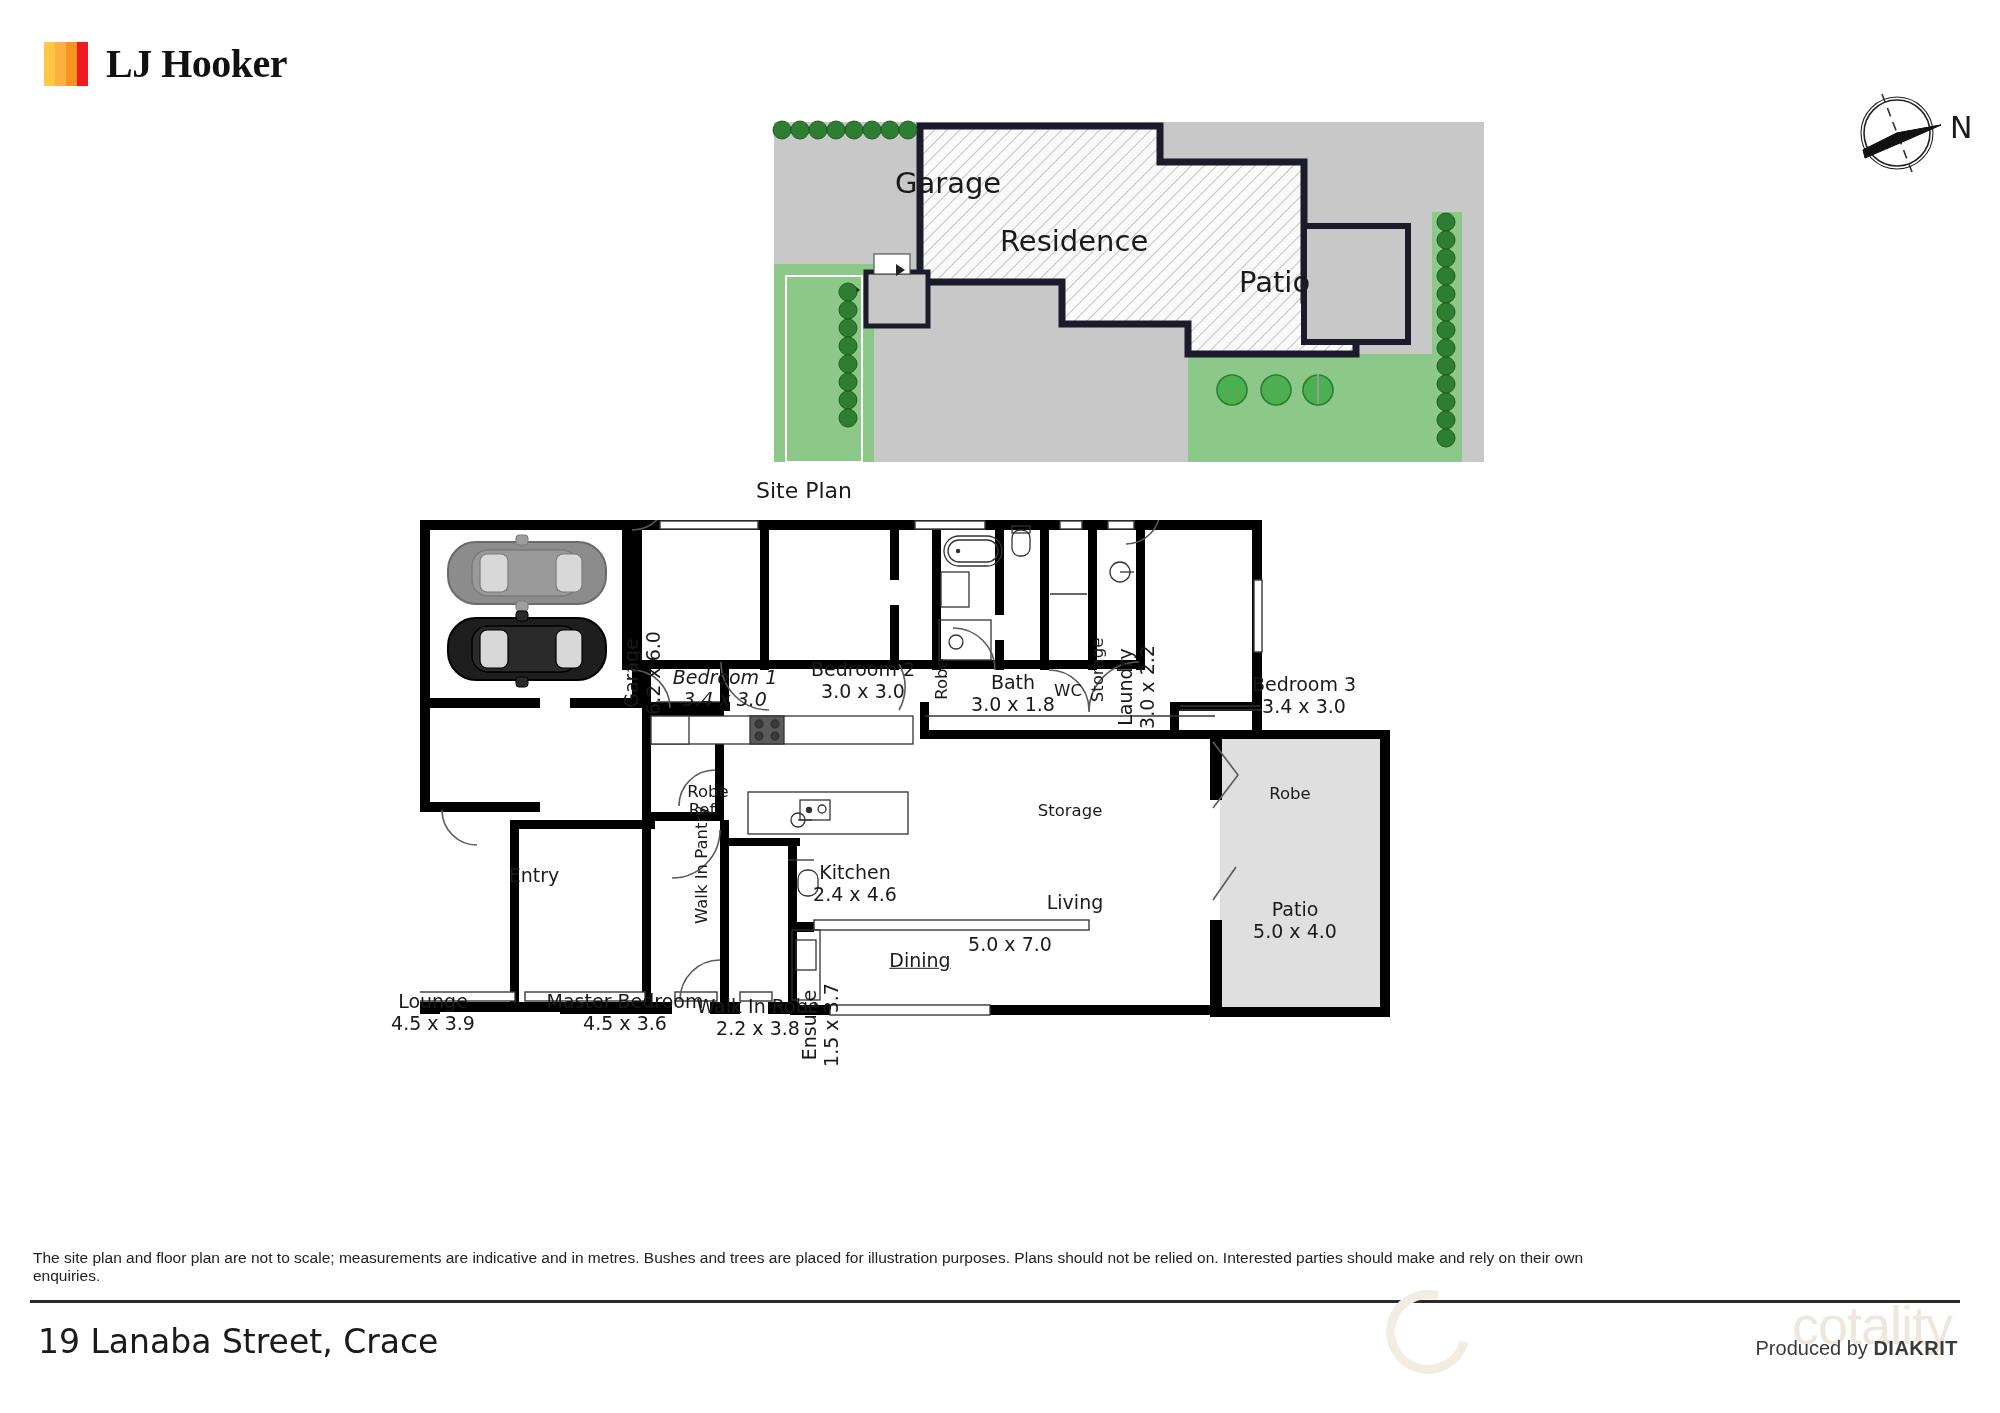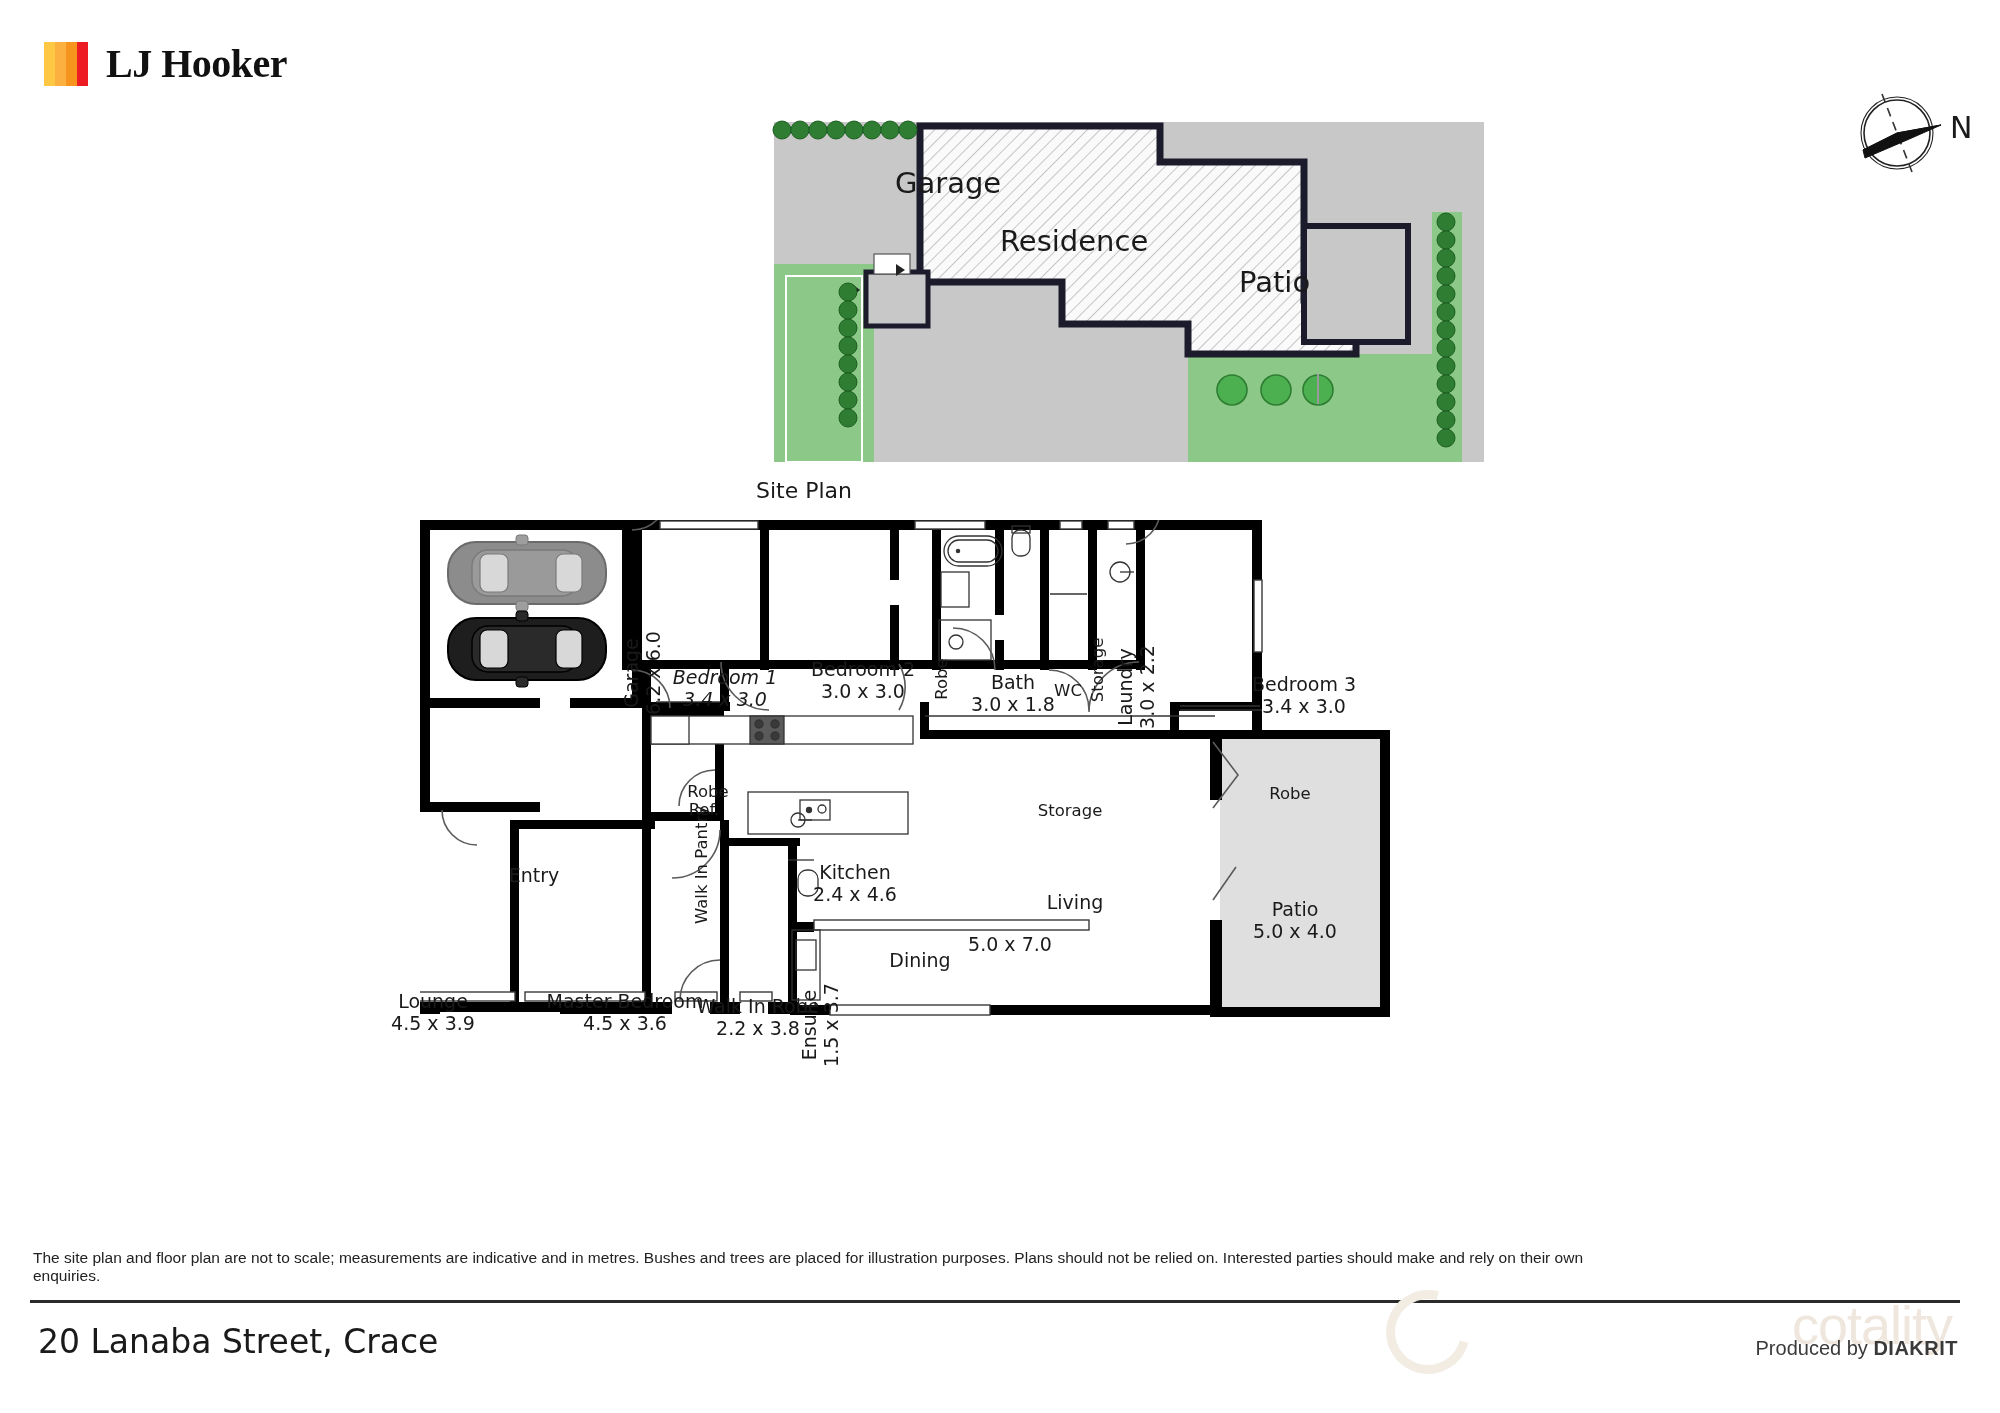--- a/index.html
+++ b/index.html
@@ -445,21 +445,21 @@
   </div>
   <div class="fp-text" style="left:114px; top:355px;">
     <b>Entry</b>
   </div>
   <div class="fp-text" style="left:655px; top:382px;">
     <b>Living</b>
   </div>
   <div class="fp-text" style="left:590px; top:424px;">
     <b>5.0 x 7.0</b>
   </div>
-  <div class="fp-text" style="left:500px; top:440px;">
+  <div class="fp-text" style="left:500px; top:440px;text-decoration:underline;">
     <b>Dining</b>
   </div>
   <div class="fp-text" style="left:875px; top:400px;">
     <b>Patio</b>
       <b>5.0 x 4.0</b>
   </div>
   <div class="fp-text" style="left:13px; top:492px;">
     <b>Lounge</b>
       <b>4.5 x 3.9</b>
   </div>
@@ -472,18 +472,18 @@
       <b>2.2 x 3.8</b>
   </div>
   <div class="fp-text vert" style="left:400px; top:505px;">
     <b>Ensuite</b>
       <b>1.5 x 3.7</b>
   </div>
 </div>
 
 <div id="disclaimer">The site plan and floor plan are not to scale; measurements are indicative and in metres. Bushes and trees are placed for illustration purposes. Plans should not be relied on. Interested parties should make and rely on their own enquiries.</div>
 <div id="footer-rule"></div>
-<div id="address">20 Lanaba Street, Crace</div>
+<div id="address">19 Lanaba Street, Crace</div>
 <div id="watermark-swirl"></div>
 <div id="watermark">cotality</div>
 <div id="produced">
   <span>Produced by </span><b>DIAKRIT</b>
 </div>
 
 </body></html>

